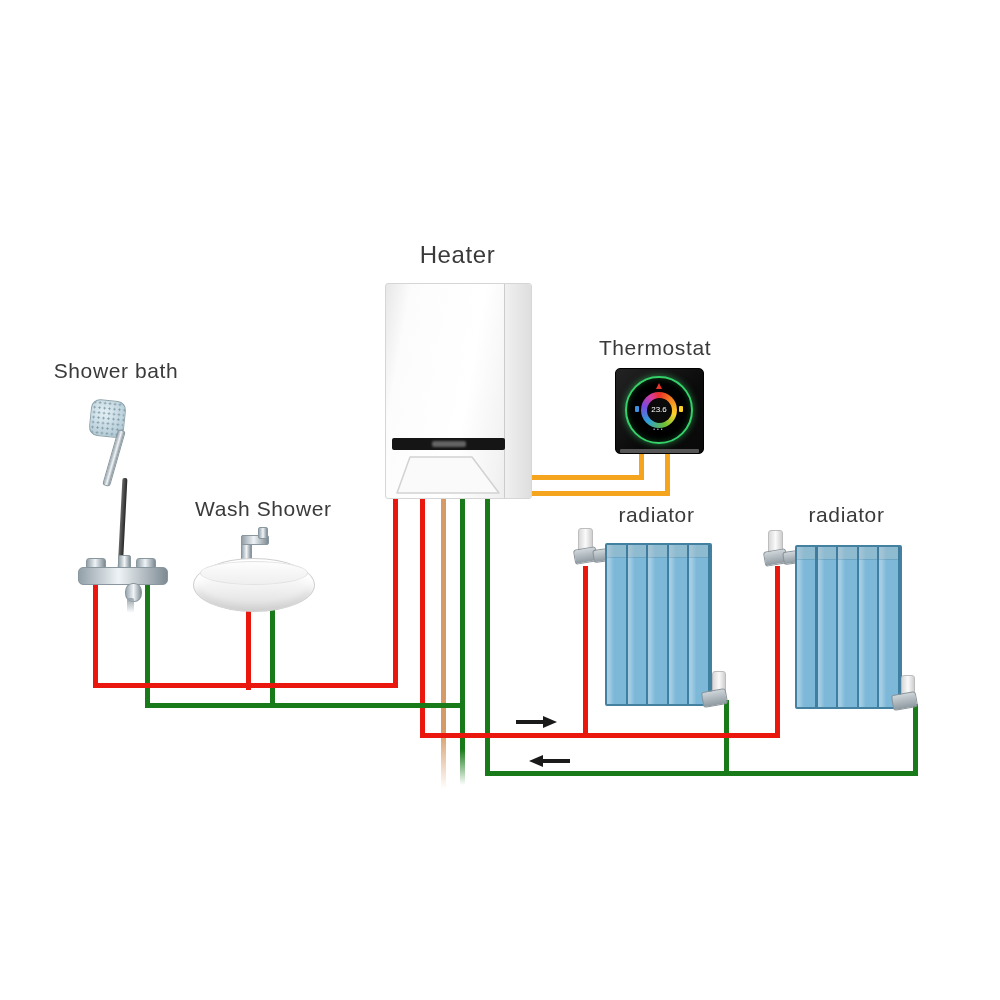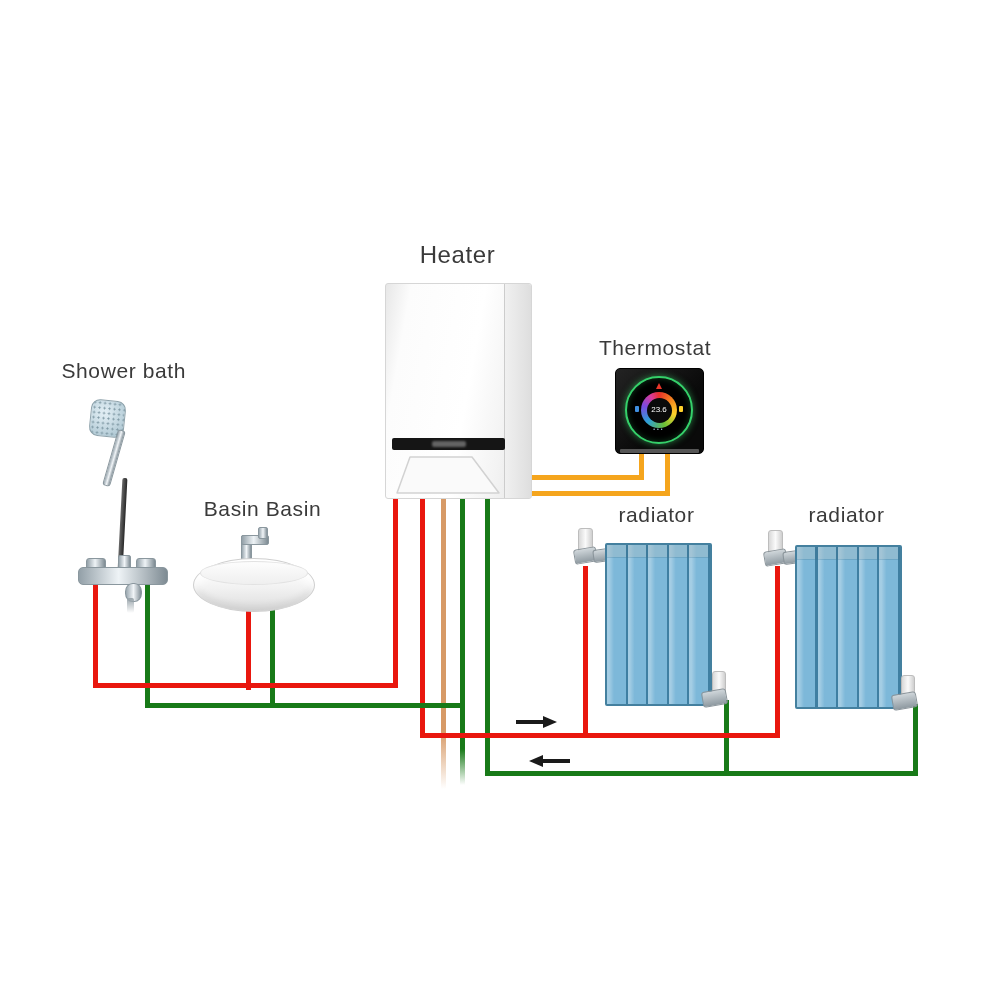--- a/index.html
+++ b/index.html
@@ -208,18 +208,18 @@
     <line x1="2" y1="6" x2="31" y2="6" stroke="var(--arrow,#1a1a1a)" stroke-width="4"></line>
     <polygon points="29,0 43,6 29,12" fill="var(--arrow,#1a1a1a)"></polygon>
   </svg>
   <svg class="flow-arrow" style="left:528px;top:755px;" width="44" height="12">
     <line x1="13" y1="6" x2="42" y2="6" stroke="var(--arrow,#1a1a1a)" stroke-width="4"></line>
     <polygon points="15,0 1,6 15,12" fill="var(--arrow,#1a1a1a)"></polygon>
   </svg>
 
   <div class="diagram-label" style="left:385px;top:241px;width:145px;font-size:24px;">Heater</div>
   <div class="diagram-label" style="left:590px;top:336px;width:130px;">Thermostat</div>
-  <div class="diagram-label" style="left:46px;top:359px;width:140px;text-align:right;">Shower bath</div>
-  <div class="diagram-label" style="left:195px;top:497px;width:135px;">Basin Basin</div>
+  <div class="diagram-label" style="left:46px;top:359px;width:140px;">Shower bath</div>
+  <div class="diagram-label" style="left:195px;top:497px;width:135px;">Wash Shower</div>
   <div class="diagram-label" style="left:600px;top:503px;width:113px;">radiator</div>
   <div class="diagram-label" style="left:790px;top:503px;width:113px;">radiator</div>
 
 </div>
 
 </body></html>

